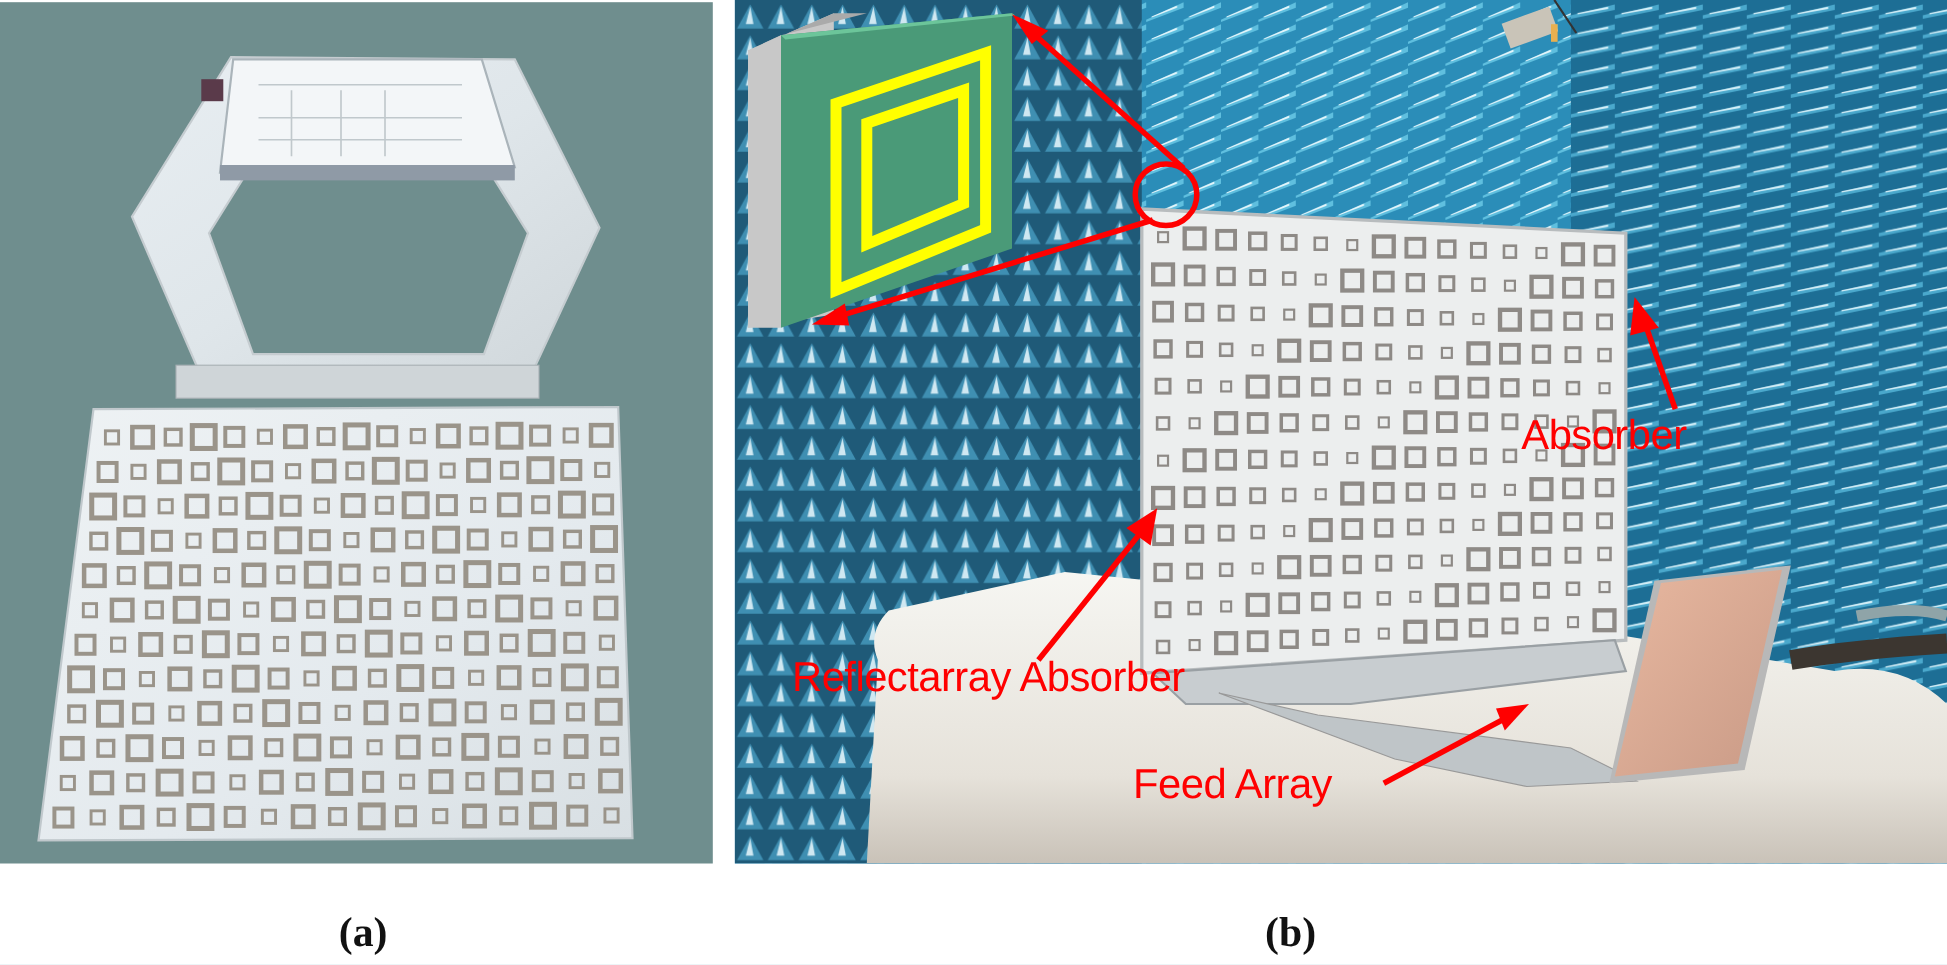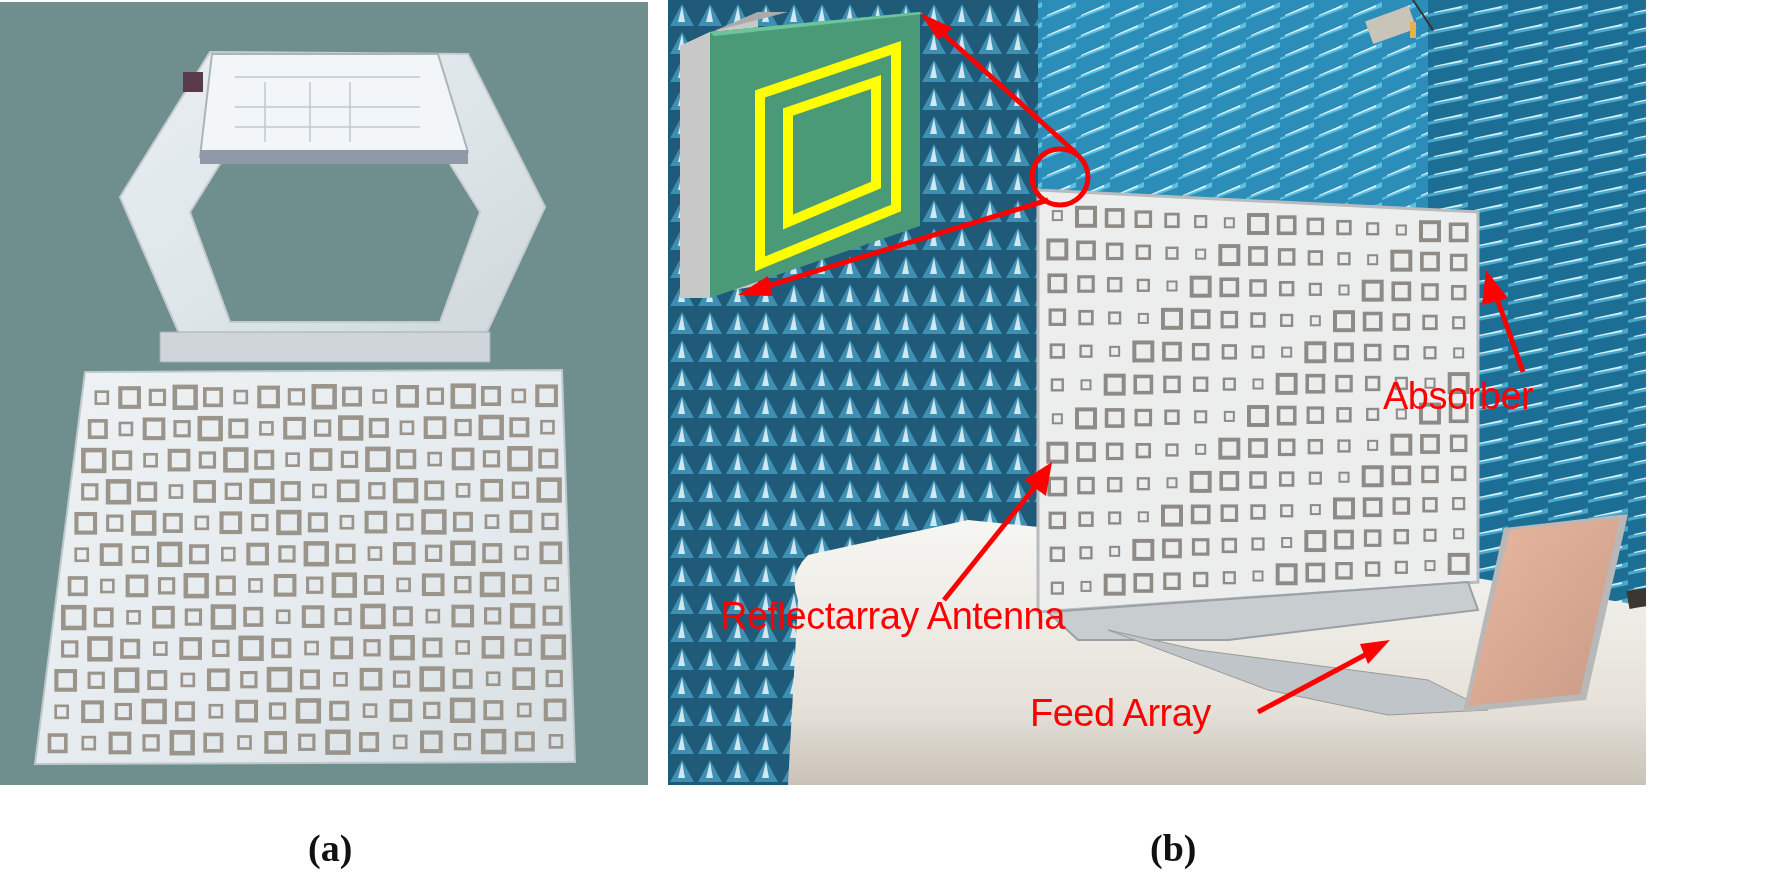--- a/index.html
+++ b/index.html
@@ -1,19 +1,19 @@
 <!DOCTYPE html>
 <html><head>
 <meta charset="utf-8">
 <style>
   html, body { margin: 0; padding: 0; background: #ffffff; }
   body { width: 1770px; height: 877px; position: relative; overflow: hidden; font-family: "Liberation Sans", sans-serif; }
   .panel { position: absolute; overflow: hidden; }
   #panel-a { left: 0; top: 2px; width: 648px; height: 783px; background: #6f8e8e; }
-  #panel-b { left: 668px; top: 0; width: 978px; height: 785px; background: #2f7fa3; }
+  #panel-b { left: 668px; top: 0; width: 1102px; height: 785px; background: #2f7fa3; }
   .caption { position: absolute; top: 826px; font-family: "Liberation Serif", serif; font-weight: bold; font-size: 38px; color: #111; }
   #caption-a { left: 308px; }
   #caption-b { left: 1150px; }
   .annot { position: absolute; color: #ff0000; font-family: "Liberation Sans", sans-serif; font-size: 38px; white-space: nowrap; letter-spacing: -0.5px; }
   svg { position: absolute; left: 0; top: 0; }
 </style>
 </head>
 <body>
 
 <div id="panel-a" class="panel">
@@ -514,18 +514,18 @@
     <g stroke="#ff0000" stroke-width="5">
       <line x1="855" y1="372" x2="826" y2="290"></line>
       <line x1="276" y1="600" x2="374" y2="478"></line>
       <line x1="590" y1="712" x2="710" y2="648"></line>
     </g>
     <polygon points="818,270 840,298 814,305" fill="#ff0000"></polygon>
     <polygon points="384,462 378,496 356,480" fill="#ff0000"></polygon>
     <polygon points="722,640 700,664 692,644" fill="#ff0000"></polygon>
   </svg>
   <div class="annot" style="left:715px; top:375px;">Absorber</div>
-  <div class="annot" style="left:52px; top:595px;">Reflectarray Antenna</div>
+  <div class="annot" style="left:52px; top:595px;">Reflectarray Absorber</div>
   <div class="annot" style="left:362px; top:692px;text-align:center;">Feed Array</div>
 </div>
 
 <div id="caption-a" class="caption">(a)</div>
 <div id="caption-b" class="caption">(b)</div>
 
 </body></html>

